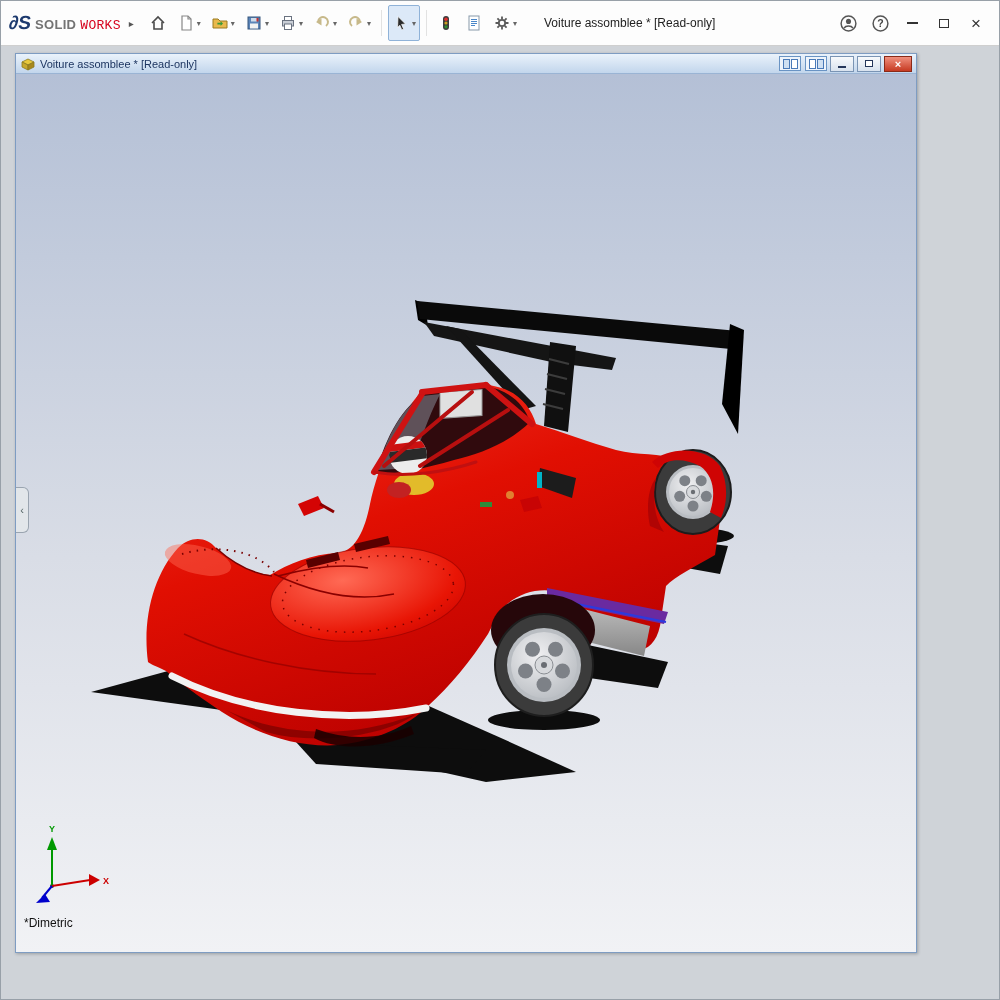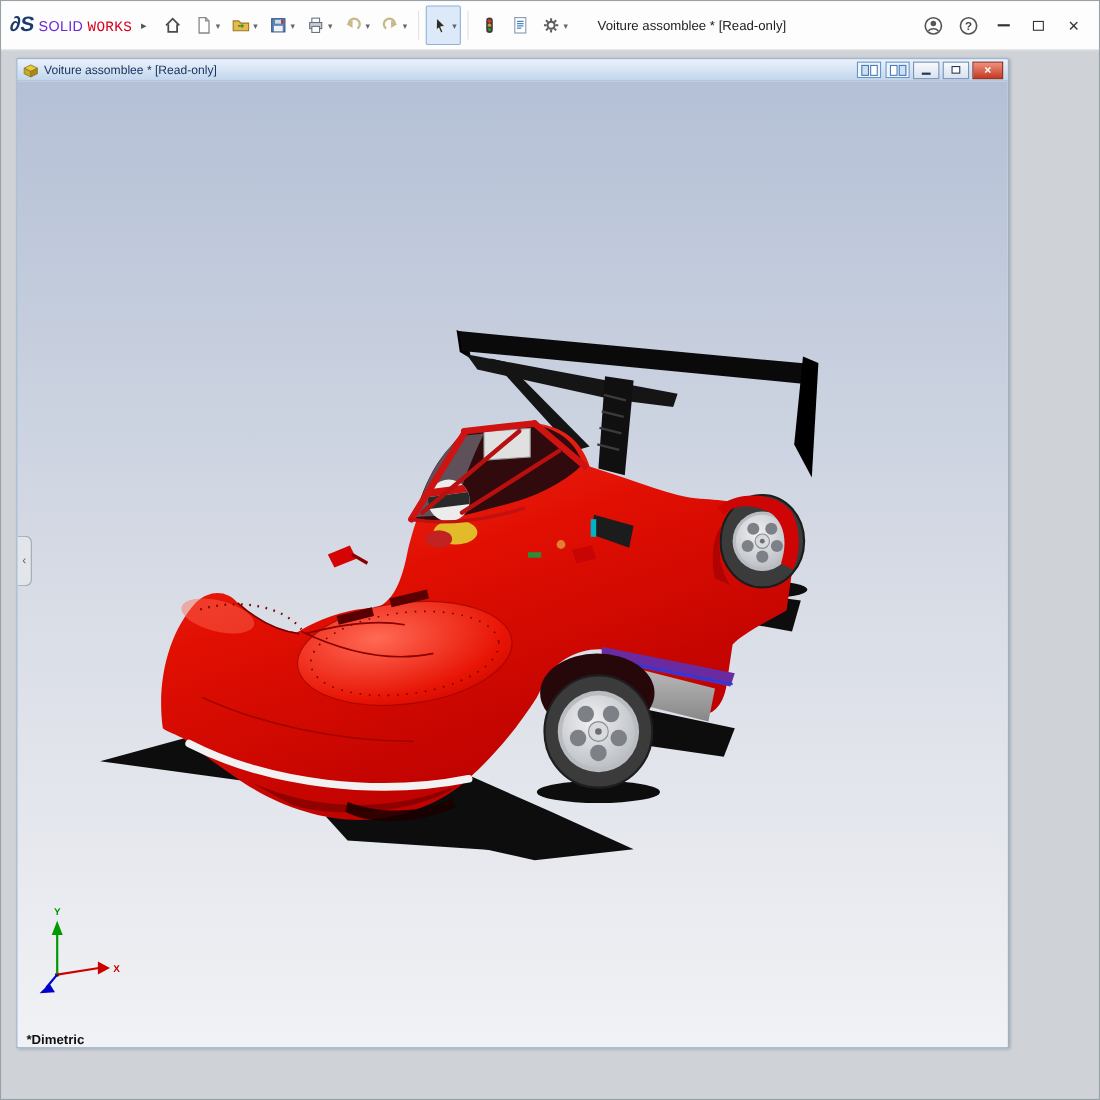--- a/index.html
+++ b/index.html
@@ -2,21 +2,21 @@
 <html><head>
 <meta charset="utf-8">
 <style>
   html,body{margin:0;padding:0;width:1000px;height:1000px;font-family:"Liberation Sans","DejaVu Sans",sans-serif;background:#cfd3d8;overflow:hidden;}
   .app{position:absolute;inset:0;border:1px solid #98a0a8;box-sizing:border-box;background:#cfd3d8;}
 
   
   .topbar{position:absolute;left:0;top:0;width:100%;height:45px;background:#fdfdfd;border-bottom:1px solid #cfcfcf;display:flex;align-items:center;box-sizing:border-box;padding:0 8px;}
   .logo{display:flex;align-items:baseline;gap:4px;margin-right:6px;cursor:default;}
   .logo .mark{font-size:19px;font-weight:bold;color:#1d3a6e;transform:skewX(-8deg);display:inline-block;}
-  .logo .bold{font-size:13px;font-weight:normal;color:#6d28d9;letter-spacing:.3px;}
+  .logo .bold{font-size:13px;font-weight:bold;color:#737373;letter-spacing:.3px;}
   .logo .light{font-size:13px;font-weight:normal;color:#d6001c;letter-spacing:.3px;font-family:Liberation Mono, monospace;}
   .flyout{font-size:10px;color:#555;margin:0 10px 0 2px;}
   .tbtn{display:flex;align-items:center;height:30px;padding:2px 3px;border:1px solid transparent;border-radius:2px;margin:0 1px;}
   .tbtn.active{background:#dce9f8;border-color:#8fb2d8;}
   .dd{font-size:8px;color:#666;margin-left:2px;}
   .sep{width:1px;height:26px;background:#e2e2e2;margin:0 5px;}
   .tb-title{font-size:12px;color:#222;margin-left:22px;white-space:nowrap;}
   .tb-right{margin-left:auto;display:flex;align-items:center;gap:2px;}
   .win-btn{width:30px;height:30px;display:flex;align-items:center;justify-content:center;color:#333;}
   .glyph-minimize{width:11px;height:2px;background:#333;display:block;}
@@ -32,21 +32,21 @@
   .pane-btn .p1{width:5px;height:8px;border:1px solid #4a7ab8;background:#cfe0f2;}
   .pane-btn .p2{width:5px;height:8px;border:1px solid #4a7ab8;background:#fff;}
   .doc-btn{width:24px;height:16px;border:1px solid #7a94b4;background:linear-gradient(#f8fafc,#d8e2ee);display:flex;align-items:center;justify-content:center;margin-left:3px;box-sizing:border-box;}
   .glyph-doc-min{width:8px;height:2px;background:#24365a;margin-top:7px;}
   .glyph-doc-restore{width:8px;height:7px;border:1px solid #24365a;background:#fff;box-sizing:border-box;}
   .doc-close{background:linear-gradient(#f0907e,#c63a22);border-color:#8a2a18;color:#fff;font-weight:bold;font-size:11px;width:28px;}
 
   
   .viewport{position:absolute;left:0;top:20px;width:900px;height:878px;background:linear-gradient(#b4c0d6,#d9dde6 55%,#f1f2f5);overflow:hidden;}
   .viewport svg.scene{position:absolute;inset:0;}
-  .view-label{position:absolute;left:8px;bottom:0;font-size:12px;font-weight:bold;color:#111;}
+  .view-label{position:absolute;left:8px;bottom:22px;font-size:12px;font-weight:normal;color:#111;}
   .edge-tab{position:absolute;left:0;top:413px;width:13px;height:46px;background:#e2e6ea;border:1px solid #9aa4b0;border-left:none;border-radius:0 6px 6px 0;display:flex;align-items:center;justify-content:center;font-size:11px;color:#566;box-sizing:border-box;}
   .icon18{display:block;}
 </style>
 </head>
 <body>
 
 <div class="app">
 
   <div class="topbar">
     <div class="logo">

